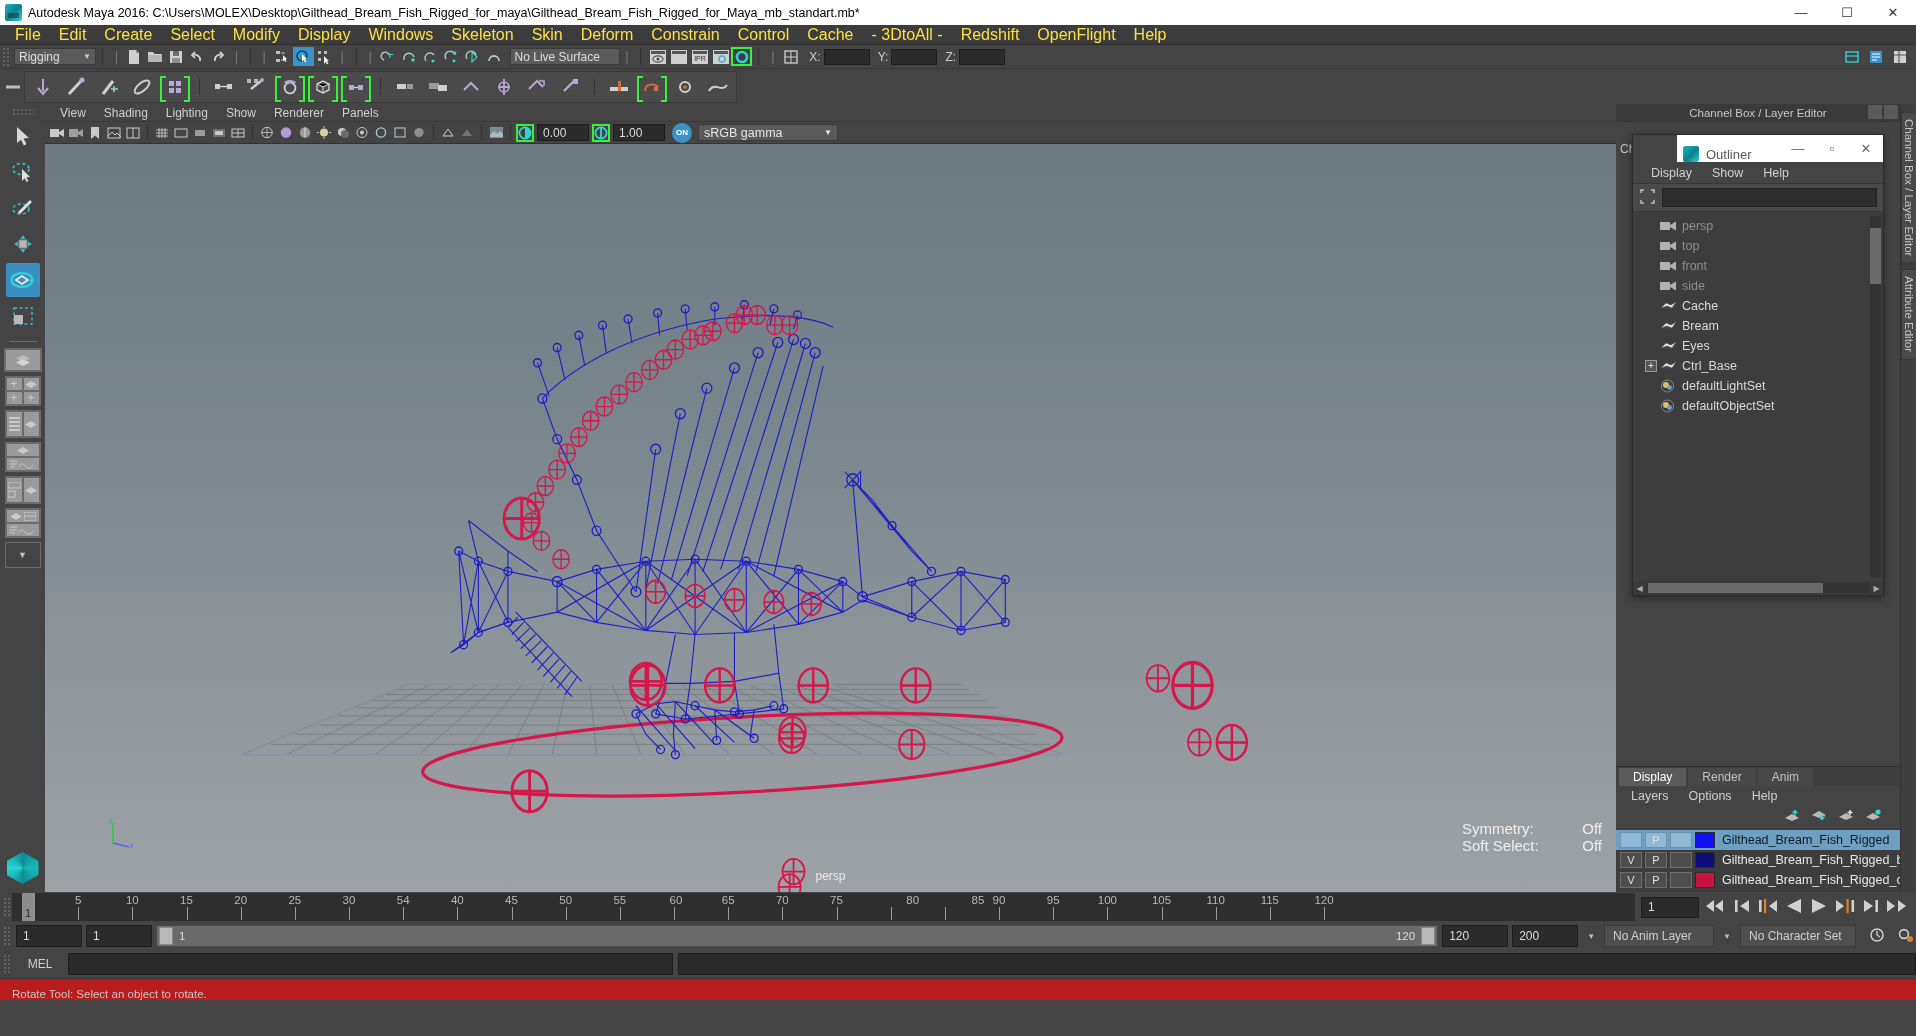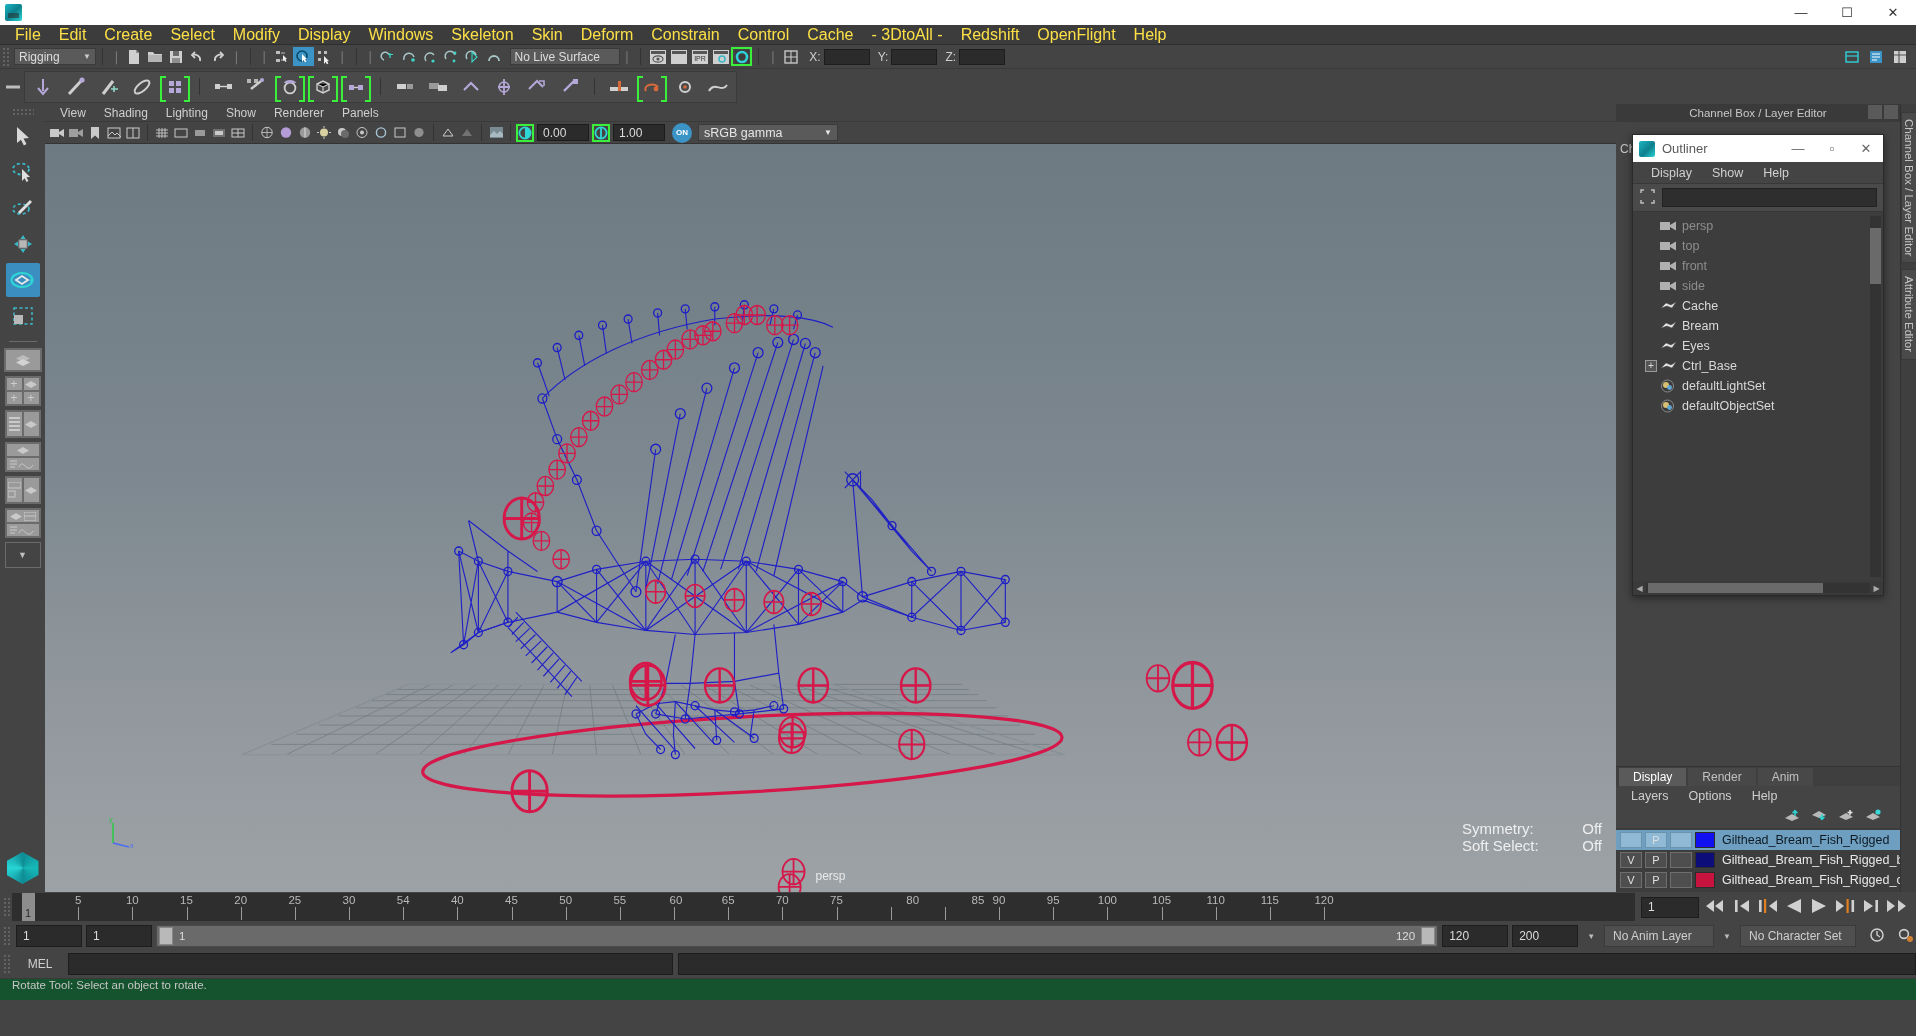--- a/index.html
+++ b/index.html
@@ -90,21 +90,21 @@
   .cbtitle .wb{position:absolute;right:2px;top:1px;display:flex;gap:2px;}
   .cbtitle .wb i{width:14px;height:14px;background:#5a5a5a;display:block;}
   .cbtabsv{width:16px;background:#3f3f3f;display:flex;flex-direction:column;align-items:center;padding-top:8px;flex:none;border-left:1px solid #333;}
   .vtab{writing-mode:vertical-rl;font-size:11.5px;color:#c5c5c5;padding:6px 1px;background:#4a4a4a;margin-bottom:6px;border:1px solid #393939;}
   .cbbody{flex:1;background:#444;position:relative;}
   .chanlbl{position:absolute;left:4px;top:20px;font-size:12px;color:#c5c5c5;}
 
   
   .outliner{position:absolute; left:16px; top:12px; width:252px; height:462px; background:#444;
             border:1px solid #2a2a2a; box-shadow:0 2px 8px rgba(0,0,0,.45); display:flex;flex-direction:column;z-index:5;}
-  .olbar{height:27px;background:#fff;display:flex;align-items:center;padding-left:6px;color:#5a5a5a;font-size:13px;}
+  .olbar{height:27px;background:#fff;display:flex;align-items:flex-end;padding-left:6px;color:#5a5a5a;font-size:13px;margin-left:44px;}
   .olbar .ic{width:16px;height:16px;margin-right:7px;
       background:linear-gradient(135deg,#1bb7c4,#0d7f8c 55%,#2bd6d6);border-radius:2px;flex:none;}
   .olbar .wbtns{margin-left:auto;display:flex;}
   .olbar .wbtns span{width:34px;text-align:center;color:#666;font-size:13px;line-height:27px;}
   .olmenu{height:22px;background:#444;display:flex;align-items:center;padding-left:8px;border-bottom:1px solid #383838;}
   .olmenu span{padding:0 10px;font-size:12.5px;color:#d0d0d0;}
   .olsearch{height:28px;background:#4a4a4a;display:flex;align-items:center;padding:0 6px;gap:6px;border-bottom:1px solid #383838;}
   .olsearch .sfield{flex:1;height:19px;background:#2e2e2e;border:1px solid #222;}
   .oltree{flex:1;background:#3d3d3d;overflow:hidden;position:relative;padding-top:4px;}
   .olrow{height:20px;display:flex;align-items:center;padding-left:12px;font-size:12.5px;}
@@ -158,28 +158,29 @@
   .rangebar .hr{position:absolute;right:2px;width:14px;height:18px;background:#b9b9b9;border:1px solid #888;}
   .rangebar .lv{position:absolute;left:22px;font-size:11.5px;color:#ddd;}
   .rangebar .rv{position:absolute;right:22px;font-size:11.5px;color:#ddd;}
   .combow{height:22px;width:110px;background:#4f4f4f;border:1px solid #3a3a3a;color:#cfcfcf;font-size:12px;
           display:flex;align-items:center;padding-left:8px;}
   .dnarrow{font-size:8px;color:#bbb;padding:0 5px;}
 
   .melrow{height:28px;background:#444;display:flex;align-items:center;padding-left:3px;gap:5px;}
   .mellbl{width:46px;text-align:center;font-size:12px;color:#d0d0d0;}
   .melin{height:22px;background:#2b2b2b;border:1px solid #1d1d1d;}
-  .statusbar{height:22px;background:#14532d;display:flex;align-items:flex-start;padding-left:12px;
+  .statusbar{height:22px;background:#b91c1c;display:flex;align-items:flex-end;padding-left:12px;
              font-size:11.5px;color:#c6c6c6;border-top:1px solid #3a3a3a;}
 </style>
 </head>
 <body>
 
 <div class="titlebar">
   <div class="mayalogo"></div>
+  <div class="ttxt">Autodesk Maya 2016: C:\Users\MOLEX\Desktop\Gilthead_Bream_Fish_Rigged_for_maya\Gilthead_Bream_Fish_Rigged_for_Maya_mb_standart.mb*</div>
   <div class="winbtns">
     <div>—</div>
     <div>☐</div>
     <div>✕</div>
   </div>
 </div>
 
 <div class="menubar" id="menubar">
     <span>File</span>
     <span>Edit</span>

